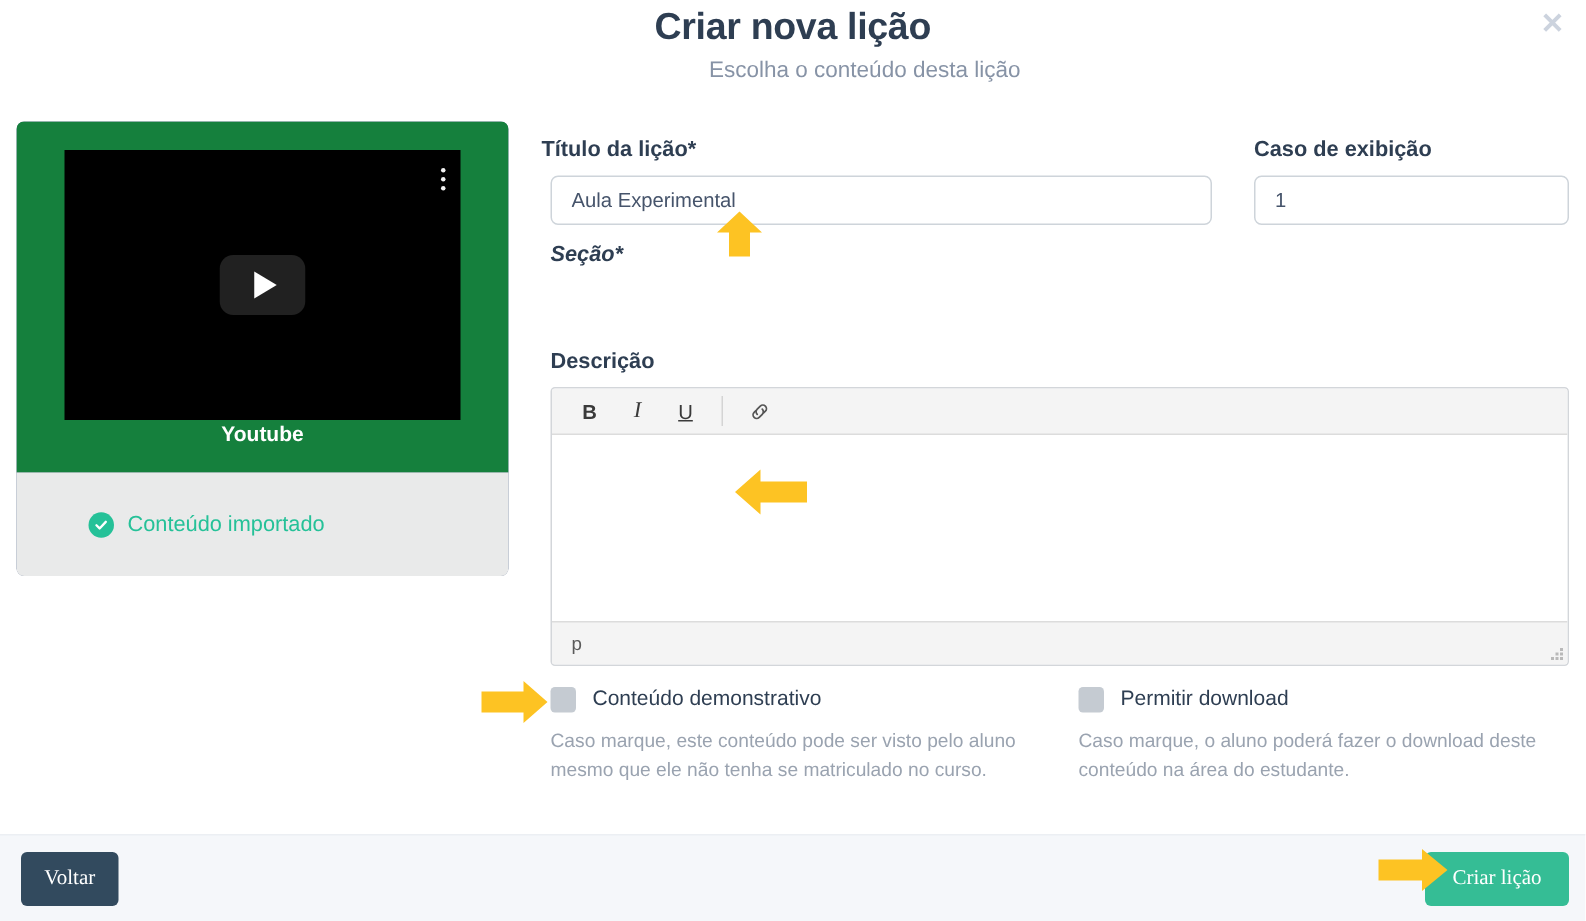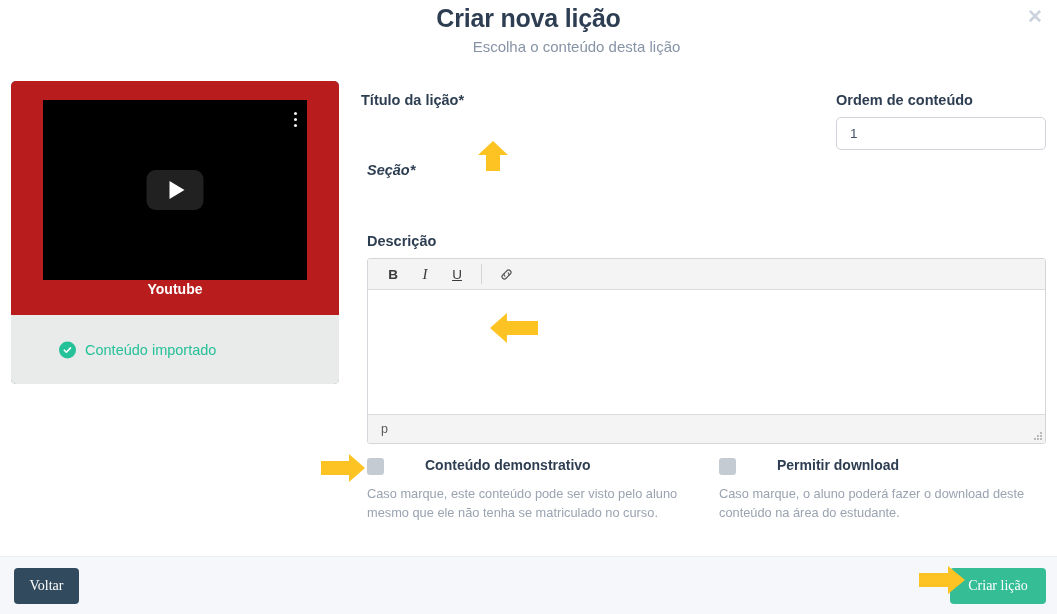--- a/index.html
+++ b/index.html
@@ -41,21 +41,21 @@
   
   .media-card {
     position: absolute; left: 11px; top: 81px;
     width: 328px; height: 303px;
     border-radius: 5px; overflow: hidden;
     background: #7c89a4;
   }
   .media-top {
     position: relative;
     width: 328px; height: 234px;
-    background: #b91c1c;
+    background: #15803d;
   }
   .video-box {
     position: absolute; left: 32px; top: 19px;
     width: 264px; height: 180px;
     background: #000000;
   }
   .dots-menu {
     position: absolute; right: 10px; top: 12px;
     display: flex; flex-direction: column; gap: 3px;
     align-items: center; cursor: pointer;
@@ -173,23 +173,22 @@
   
   .cbrow { position: absolute; }
   .cbox {
     position: absolute; left: 0; top: 0;
     width: 17px; height: 17px;
     background: #c5cbd2; border-radius: 3px;
     cursor: pointer;
   }
   .cblabel {
     position: absolute; left: 28px; top: -1px;
-    font-size: 14px; font-weight: bold; color: #2e3e52;
+    font-size: 14px; font-weight: normal; color: #2e3e52;
     white-space: nowrap;
-    margin-left: 30px;
   }
   .cbhelp {
     position: absolute; left: 0; top: 27px;
     width: 330px;
     font-size: 12.8px; color: #9aa3b0; line-height: 1.45;
   }
 
   
   .footer {
     position: absolute; left: 0; bottom: 0;
@@ -247,22 +246,23 @@
           <polyline points="2.5,6.2 4.8,8.5 9.3,3.7" fill="none" stroke="#ffffff" stroke-width="1.7" stroke-linecap="round" stroke-linejoin="round"></polyline>
         </svg>
       </div>
       <div class="imported-text">Conteúdo importado</div>
     </div>
   </div>
 
   <div class="lbl" style="left:361px; top:92px;">
     <span>Título da lição</span><span class="req">*</span>
   </div>
-
-  <div class="lbl" style="left:836px; top:92px;">Ordem de conteúdo</div>
+  <input class="field" style="left: 367px; top: 117px; width: 441px; height: 33px;" value="Aula Experimental">
+
+  <div class="lbl" style="left:836px; top:92px;">Caso de exibição</div>
   <input class="field" style="left: 836px; top: 117px; width: 210px; height: 33px;" value="1">
 
   <div class="lbl" style="left:367px; top:162px;font-style:italic;">
     <span>Seção</span><span class="req">*</span>
   </div>
 
   <div class="lbl" style="left:367px; top:233px;">Descrição</div>
   <div class="editor">
     <div class="ed-toolbar">
       <div class="ed-btn b">B</div>

